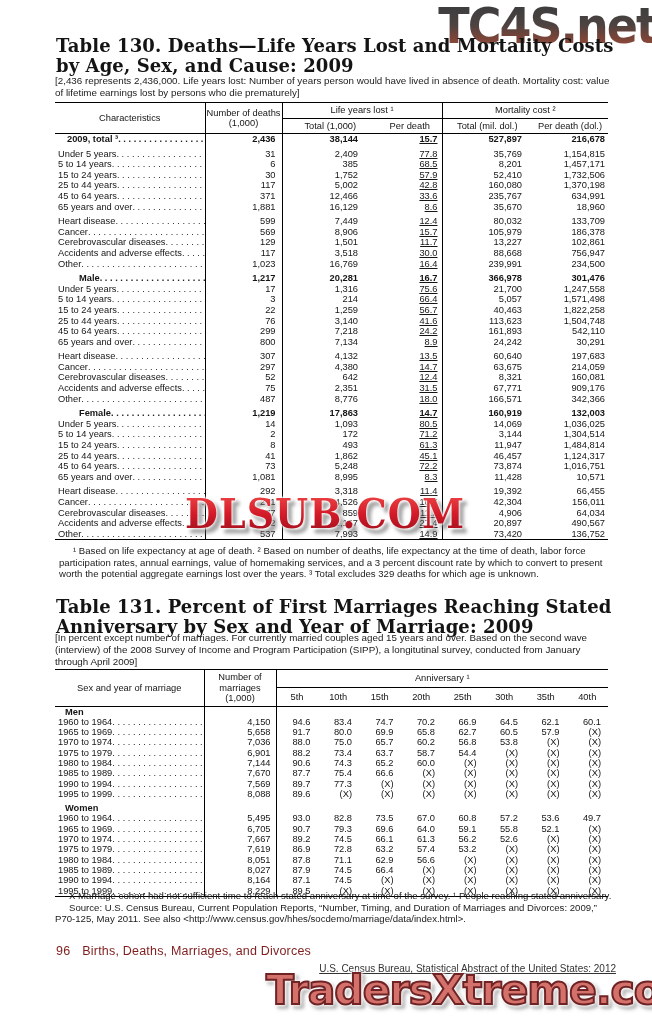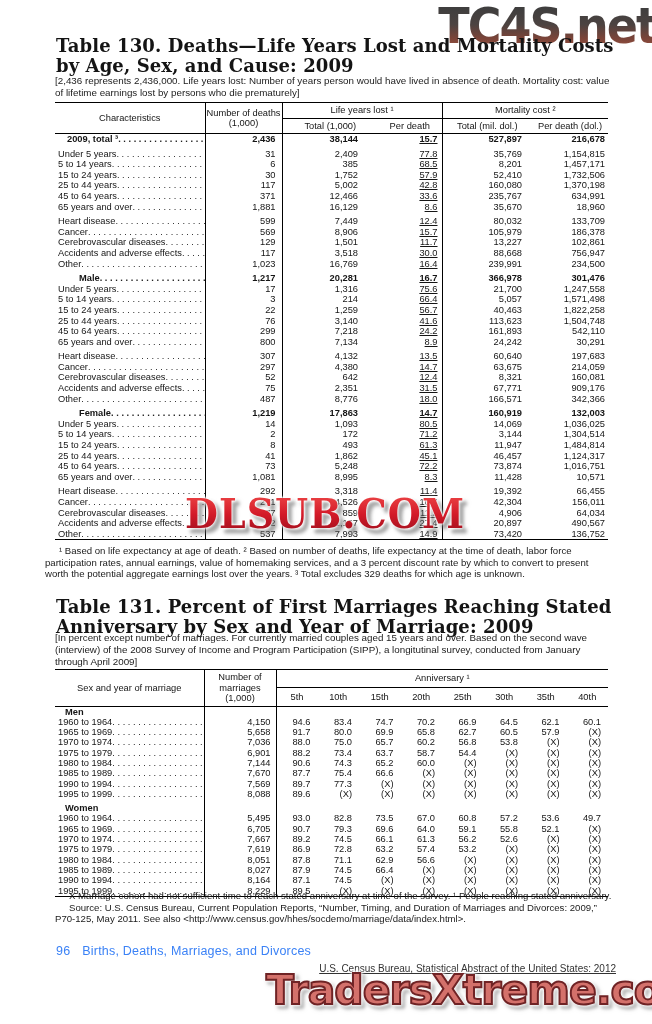--- a/index.html
+++ b/index.html
@@ -40,21 +40,21 @@
   
   .t131 td.c0{padding-right:5px;}
   .t131 td.num{padding-right:7px;}
   .t131 td.c0{padding-right:5px;}
 
   
   .footnotes{font-size:9.6px;line-height:11.6px;width:562px;color:#1b1b1b;}
   .footnotes p{margin:0;text-indent:14px;}
 
   
-  .page-footer{font-size:12.5px;color:#3b82f6;letter-spacing:.2px;}
+  .page-footer{font-size:12.5px;color:#7f1d1d;letter-spacing:.2px;}
   .page-footer .pagenum{margin-right:12px;}
   .attribution{font-size:10px;color:#333;text-decoration:underline;}
 
   
   .wm-top{position:absolute;top:-4px;right:-4px;z-index:1;white-space:nowrap;
     font-family:"DejaVu Sans",sans-serif;font-weight:bold;font-size:46px;letter-spacing:-2px;
     transform:scaleY(1.1);transform-origin:top right;
     background:linear-gradient(180deg,#3e3e3e 18%,#4c4341 48%,#7c4438 72%,#a55a45 96%);
     -webkit-background-clip:text;background-clip:text;color:transparent;}
   .wm-mid{position:absolute;left:185px;top:489px;z-index:6;white-space:nowrap;
@@ -568,21 +568,21 @@
           </td>
           <td class="num c0 vr">537</td>
           <td class="num c1">7,993</td>
           <td class="num c2 vr">14.9</td>
           <td class="num c3">73,420</td>
           <td class="num c4">136,752</td>
         </tr>
       </tbody>
   </table>
 
-  <div class="layer footnotes" style="left:45px;top:545px;">
+  <div class="layer footnotes" style="left:59px;top:545px;">
     <p>¹ Based on life expectancy at age of death. ² Based on number of deaths, life expectancy at the time of death, labor force participation rates, annual earnings, value of homemaking services, and a 3 percent discount rate by which to convert to present worth the potential aggregate earnings lost over the years. ³ Total excludes 329 deaths for which age is unknown.</p>
   </div>
 
   <div class="layer tbl-title" style="left:56px;top:597px;">Table 131. Percent of First Marriages Reaching Stated Anniversary by Sex and Year of Marriage: 2009</div>
   <div class="layer tbl-note" style="left:55px;top:632px;">[In percent except number of marriages. For currently married  couples aged 15 years and over. Based on the second wave (interview) of the 2008 Survey of Income and Program Participation (SIPP), a longitutinal survey, conducted from January through April 2009]</div>
 
   <table class="layer t131" style="left:55px;top:669px;width:553px;">
     <colgroup>
       <col style="width:149px">
         <col style="width:72px">

